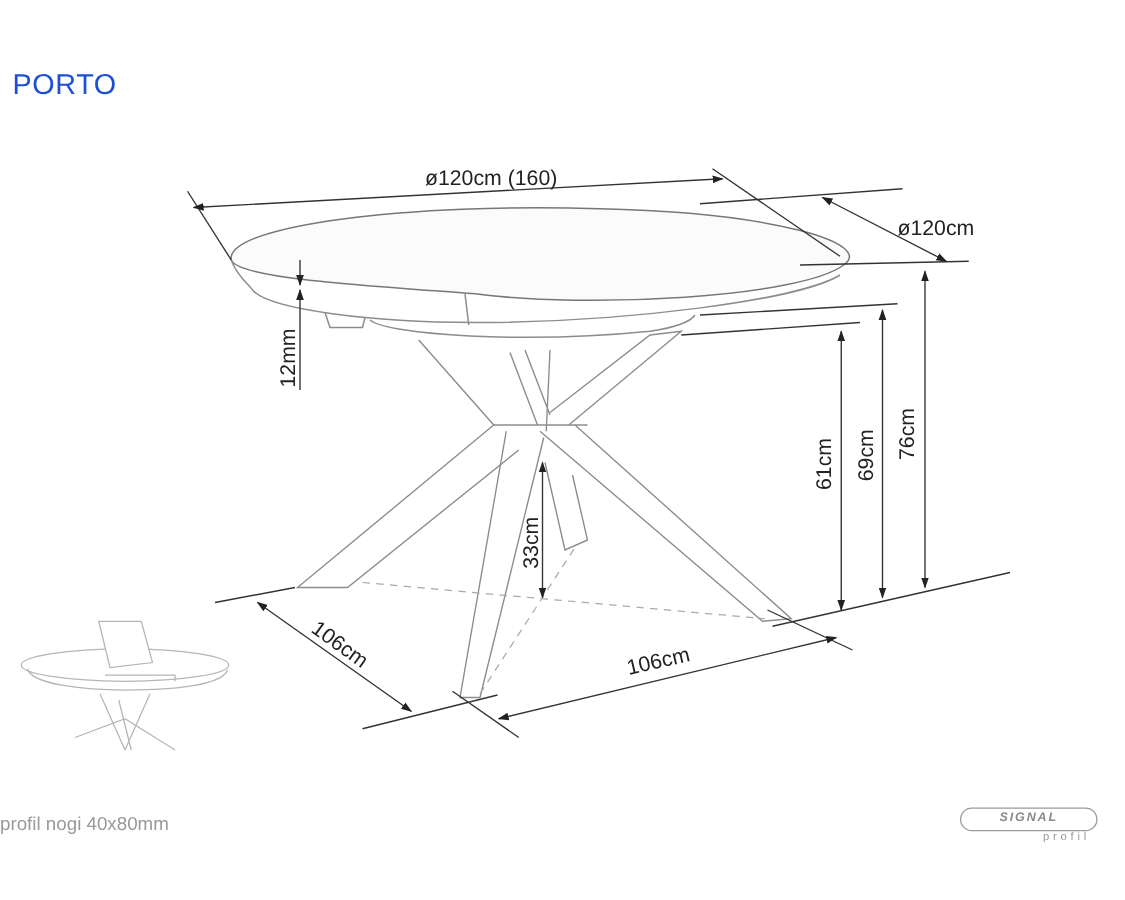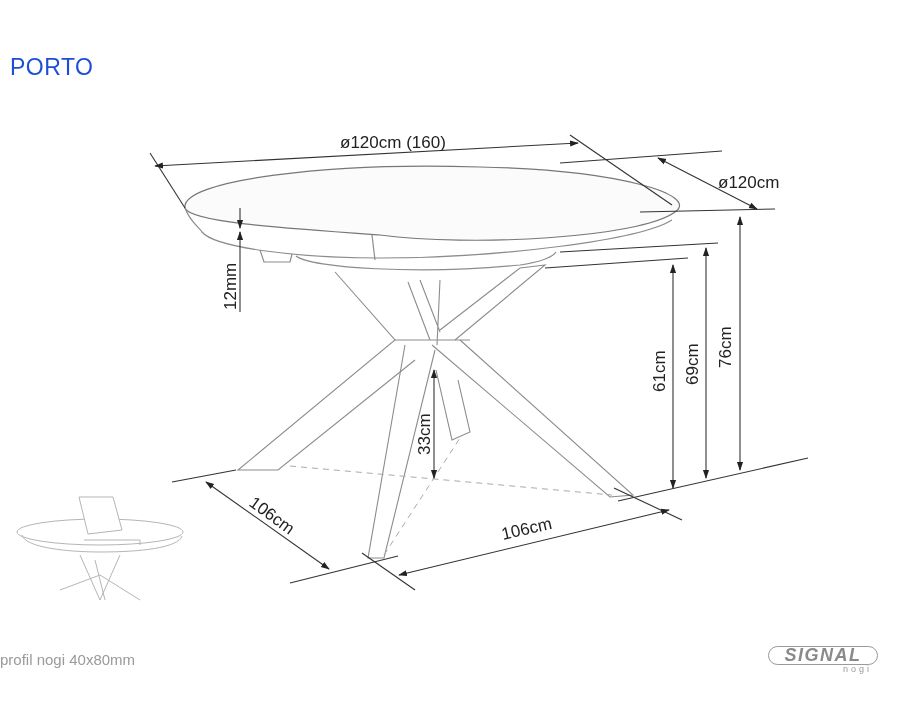--- a/index.html
+++ b/index.html
@@ -1,21 +1,21 @@
 <!DOCTYPE html>
 <html><head>
 <meta charset="utf-8">
 <style>
   html, body { margin:0; padding:0; background:#ffffff; }
   body { width:900px; height:720px; position:relative; overflow:hidden; font-family:"Liberation Sans", sans-serif; }
   .title { position:absolute; left:10px; top:54px; font-size:23px; color:#1d4ed8; letter-spacing:0.5px; }
   .note { position:absolute; left:0; top:651px; font-size:15px; color:#9a9a9a; }
   .logo { position:absolute; left:768px; top:644px; width:110px; height:32px; }
   .logo-pill { position:absolute; left:0; top:2px; width:108px; height:17px; border:1.3px solid #9a9a9a; border-radius:10px; }
-  .logo-text { position:absolute; left:0; top:2px; width:110px; text-align:center; font-size:18px; font-weight:bold; font-style:italic; color:#8a8a8a; letter-spacing:1.5px; line-height:18px; }
+  .logo-text { position:absolute; left:0; top:2px; width:110px; text-align:center; font-size:10px; font-weight:bold; font-style:italic; color:#8a8a8a; letter-spacing:1.5px; line-height:18px; }
   .logo-sub { position:absolute; right:6px; top:20px; font-size:9px; color:#9a9a9a; letter-spacing:3px; }
   svg.drawing { position:absolute; left:0; top:0; }
   .dim { font-family:"Liberation Sans", sans-serif; font-size:17px; fill:#222; }
 </style>
 </head>
 <body>
 
 <div class="title">PORTO</div>
 
 <svg class="drawing" width="900" height="720" viewBox="0 0 900 720">
@@ -108,14 +108,14 @@
     <path d="M 84 540 L 140 540 L 140 545"></path>
     <path d="M 80 555 L 100 600 M 120 555 L 100 600 M 60 590 L 100 575 L 140 600 M 95 560 L 105 600"></path>
   </g>
 </svg>
 
 <div class="note">profil nogi 40x80mm</div>
 
 <div class="logo">
   <div class="logo-pill"></div>
   <div class="logo-text">SIGNAL</div>
-  <div class="logo-sub">nogi</div>
+  <div class="logo-sub">profil</div>
 </div>
 
 </body></html>

